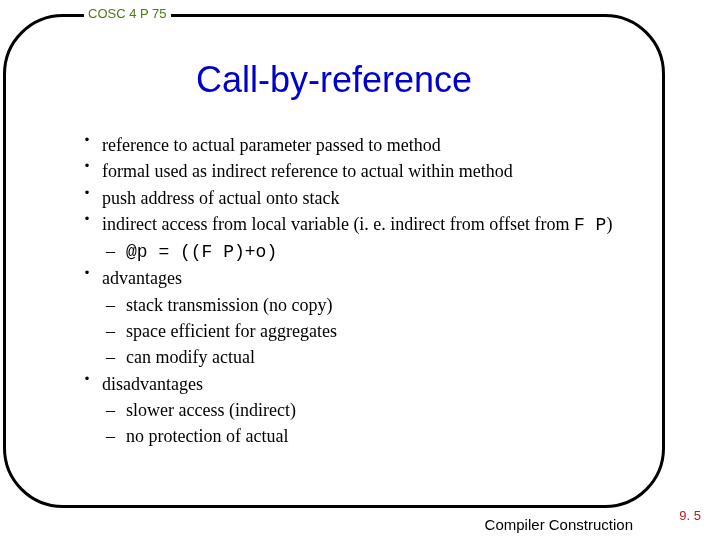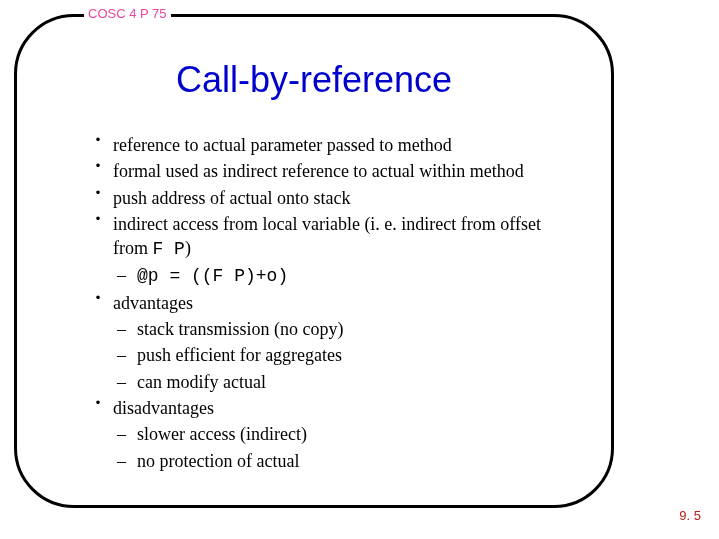--- a/index.html
+++ b/index.html
@@ -8,30 +8,30 @@
     position: relative;
     width: 719px;
     height: 539px;
   }
   .course-label {
     position: absolute;
     top: 6px;
     left: 84px;
     font-family: Arial, Helvetica, sans-serif;
     font-size: 13px;
-    color: #ec4899;
+    color: #4d7c0f;
     background: #fff;
     padding: 0 4px;
     z-index: 5;
   }
   .frame {
     position: absolute;
     top: 14px;
-    left: 14px;
-    width: 600px;
+    left: 3px;
+    width: 662px;
     height: 494px;
     border: 3px solid #000;
     border-radius: 60px;
     background: #fff;
     overflow: hidden;
   }
   .title {
     font-family: Arial, Helvetica, sans-serif;
     font-size: 36px;
     color: #0000cc;
@@ -99,29 +99,30 @@
         <li>
           <span>indirect access from local variable (i. e. indirect from offset from </span><span class="mono">F P</span><span>)</span>
           <ul class="lvl2">
             <li><span class="mono">@p = ((F P)+o)</span></li>
           </ul>
         </li>
         <li>
           <span>advantages</span>
           <ul class="lvl2">
             <li><span>stack transmission (no copy)</span></li>
-            <li><span>push efficient for aggregates</span></li>
+            <li><span>space efficient for aggregates</span></li>
             <li><span>can modify actual</span></li>
           </ul>
         </li>
         <li>
           <span>disadvantages</span>
           <ul class="lvl2">
             <li><span>slower access (indirect)</span></li>
             <li><span>no protection of actual</span></li>
           </ul>
         </li>
       </ul>
     </div>
   </div>
 
+  <div class="footer-title">Compiler Construction</div>
   <div class="slide-number">9. 5</div>
 </div>
 
 </body></html>

